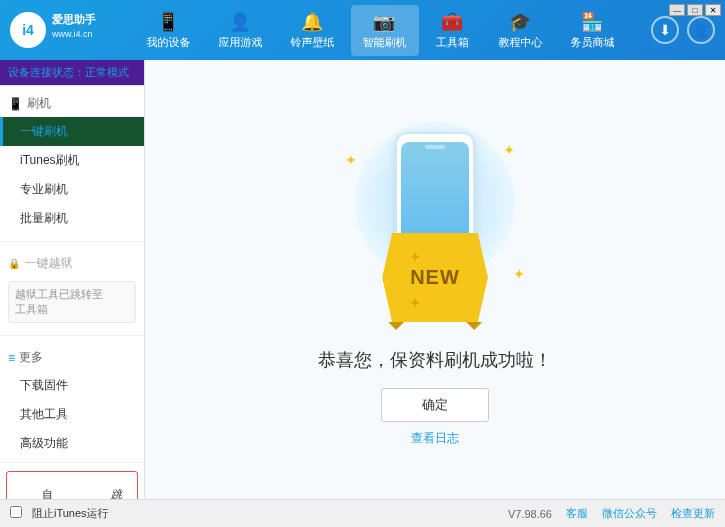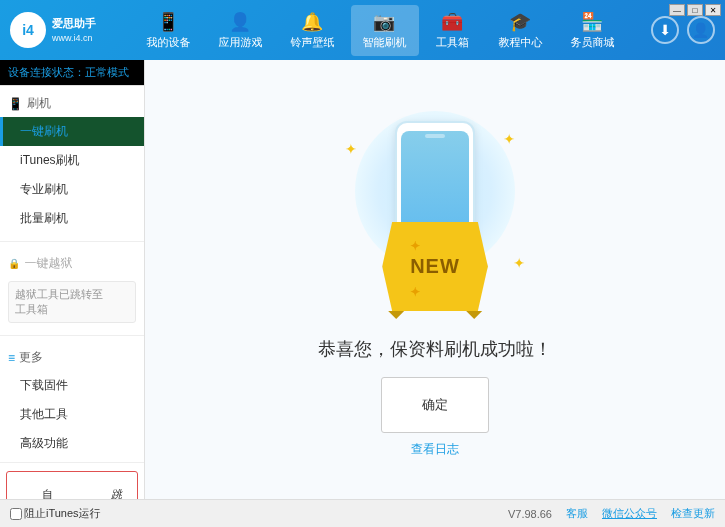--- a/index.html
+++ b/index.html
@@ -1,35 +1,35 @@
 <!DOCTYPE html>
 <html><head>
   <meta charset="utf-8">
   <style>
     * { margin: 0; padding: 0; box-sizing: border-box; }
     body { width: 725px; height: 527px; font-family: 'Microsoft YaHei', Arial, sans-serif; font-size: 12px; overflow: hidden; background: #f0f0f0; }
 
     
     .header { background: linear-gradient(135deg, #1a9de3, #1a7fd4); height: 60px; display: flex; align-items: center; padding: 0 10px; }
-    .logo-area { display: flex; align-items: center; color: white; width: 100px; }
+    .logo-area { display: flex; color: white; width: 100px; }
     .logo-circle { width: 36px; height: 36px; background: white; border-radius: 50%; display: flex; align-items: center; justify-content: center; margin-right: 6px; }
     .logo-text { font-size: 11px; line-height: 1.3; color: white; }
     .logo-text span { font-size: 9px; opacity: 0.9; }
     .nav-items { display: flex; flex: 1; justify-content: center; gap: 4px; }
     .nav-item { display: flex; flex-direction: column; align-items: center; color: white; padding: 6px 12px; border-radius: 4px; cursor: pointer; min-width: 60px; }
     .nav-item.active { background: rgba(255,255,255,0.25); }
     .nav-icon { font-size: 18px; margin-bottom: 2px; }
     .nav-label { font-size: 11px; }
     .header-right { display: flex; gap: 8px; align-items: center; color: white; }
     .header-btn { width: 28px; height: 28px; border-radius: 50%; border: 2px solid rgba(255,255,255,0.6); display: flex; align-items: center; justify-content: center; cursor: pointer; font-size: 14px; color: white; }
 
     
     .window-controls { position: absolute; top: 4px; right: 4px; display: flex; gap: 2px; }
     .wc-btn { width: 16px; height: 12px; border: 1px solid #999; background: #e0e0e0; display: flex; align-items: center; justify-content: center; font-size: 8px; cursor: pointer; }
-    .status-bar { background: #000000; padding: 5px 8px; font-size: 11px; color: #666; border-bottom: 1px solid #e0e0e0; }
+    .status-bar { background: #4c1d95; padding: 5px 8px; font-size: 11px; color: #666; border-bottom: 1px solid #e0e0e0; }
     .status-bar span { color: #1a9de3; }
     .sidebar-section { padding: 4px 0; }
     .sidebar-group-header { display: flex; align-items: center; padding: 5px 8px; color: #666; font-size: 12px; }
     .sidebar-group-header .icon { margin-right: 4px; color: #1a9de3; }
     .sidebar-item { padding: 6px 8px 6px 20px; color: #333; cursor: pointer; font-size: 12px; }
     .sidebar-item.active { background: #14532d; color: #1a9de3; border-left: 3px solid #1a9de3; padding-left: 17px; }
     .sidebar-divider { height: 1px; background: #eee; margin: 4px 0; }
     .sidebar-disabled { padding: 5px 8px; color: #aaa; font-size: 12px; display: flex; align-items: center; gap: 4px; }
     .lock-icon { font-size: 10px; }
     .disabled-box { background: #f9f9f9; border: 1px solid #e8e8e8; margin: 4px 8px; padding: 5px 6px; font-size: 11px; color: #999; border-radius: 3px; }
@@ -39,21 +39,21 @@
     .phone-illustration { position: relative; width: 200px; height: 220px; margin-bottom: 16px; }
     .phone-glow { position: absolute; top: 10px; left: 50%; transform: translateX(-50%); width: 160px; height: 160px; background: radial-gradient(circle, #c8ecff 0%, #d8f0ff 50%, #e8f8ff 70%, transparent 100%); border-radius: 50%; }
     .phone-body { position: absolute; top: 20px; left: 50%; transform: translateX(-50%); width: 80px; height: 150px; background: white; border-radius: 12px; border: 2px solid #cce8f5; box-shadow: 0 2px 8px rgba(0,0,0,0.1); display: flex; align-items: center; justify-content: center; overflow: hidden; }
     .phone-screen { width: 68px; height: 130px; background: linear-gradient(180deg, #87ceeb 0%, #5ab8f0 100%); border-radius: 8px; position: relative; }
     .phone-notch { position: absolute; top: 3px; left: 50%; transform: translateX(-50%); width: 20px; height: 4px; background: rgba(255,255,255,0.4); border-radius: 2px; }
     .sparkle { position: absolute; color: #f5c518; font-size: 14px; }
     .sparkle-1 { top: 40px; left: 10px; }
     .sparkle-2 { top: 30px; right: 20px; }
     .sparkle-3 { bottom: 50px; right: 10px; }
     .success-text { font-size: 18px; color: #333; margin-bottom: 16px; }
-    .confirm-btn { background: white; border: 1px solid #ccc; padding: 18px 40px; border-radius: 3px; cursor: pointer; font-size: 13px; color: #333; margin-bottom: 8px; }
+    .confirm-btn { background: white; border: 1px solid #ccc; padding: 7px 40px; border-radius: 3px; cursor: pointer; font-size: 13px; color: #333; margin-bottom: 8px; }
     .log-link { color: #1a9de3; cursor: pointer; font-size: 12px; text-decoration: none; }
 
     
     .footer { height: 28px; background: #f0f0f0; border-top: 1px solid #ddd; display: flex; align-items: center; padding: 0 10px; font-size: 11px; color: #666; }
 
     
     .sidebar-full { width: 145px; background: white; border-right: 1px solid #e0e0e0; display: flex; flex-direction: column; height: 100%; }
     .sidebar-scroll { flex: 1; overflow-y: auto; }
     .sidebar-device-section { border-top: 1px solid #eee; padding: 4px 0; }
   </style>
@@ -208,26 +208,26 @@
 
       <div class="success-text">恭喜您，保资料刷机成功啦！</div>
 
       <button class="confirm-btn">确定</button>
 
       <a class="log-link">查看日志</a>
     </div>
   </div>
 
   <div class="footer">
-    <div style="display:flex; align-items:center; gap:2px; flex: 0 0 145px;">
+    <div style="display:flex; align-items:flex-start; gap:10px; flex: 0 0 145px;">
       <input type="checkbox" style="width: 12px; height: 12px;">
       <label style="font-size:11px; color:#333;">阻止iTunes运行</label>
     </div>
     <div style="flex:1;"></div>
     <div style="display:flex; gap:14px; align-items:center;">
       <span style="color:#666; font-size:11px;">V7.98.66</span>
       <a style="color:#1a9de3; font-size:11px; cursor:pointer;">客服</a>
-      <a style="color:#1a9de3; font-size:11px; cursor:pointer;text-decoration:underline;">微信公众号</a>
+      <a style="color:#1a9de3; font-size:11px; cursor:pointer;">微信公众号</a>
       <a style="color:#1a9de3; font-size:11px; cursor:pointer;">检查更新</a>
     </div>
   </div>
 
 </div>
 
 </body></html>

